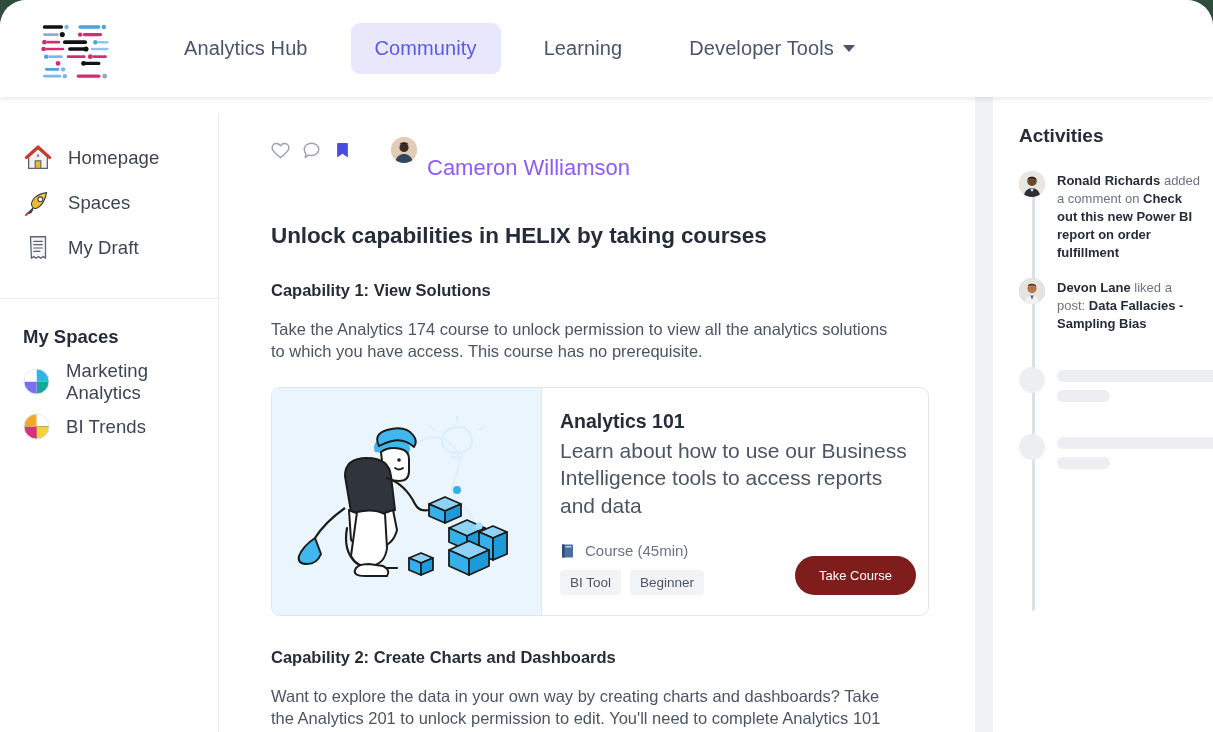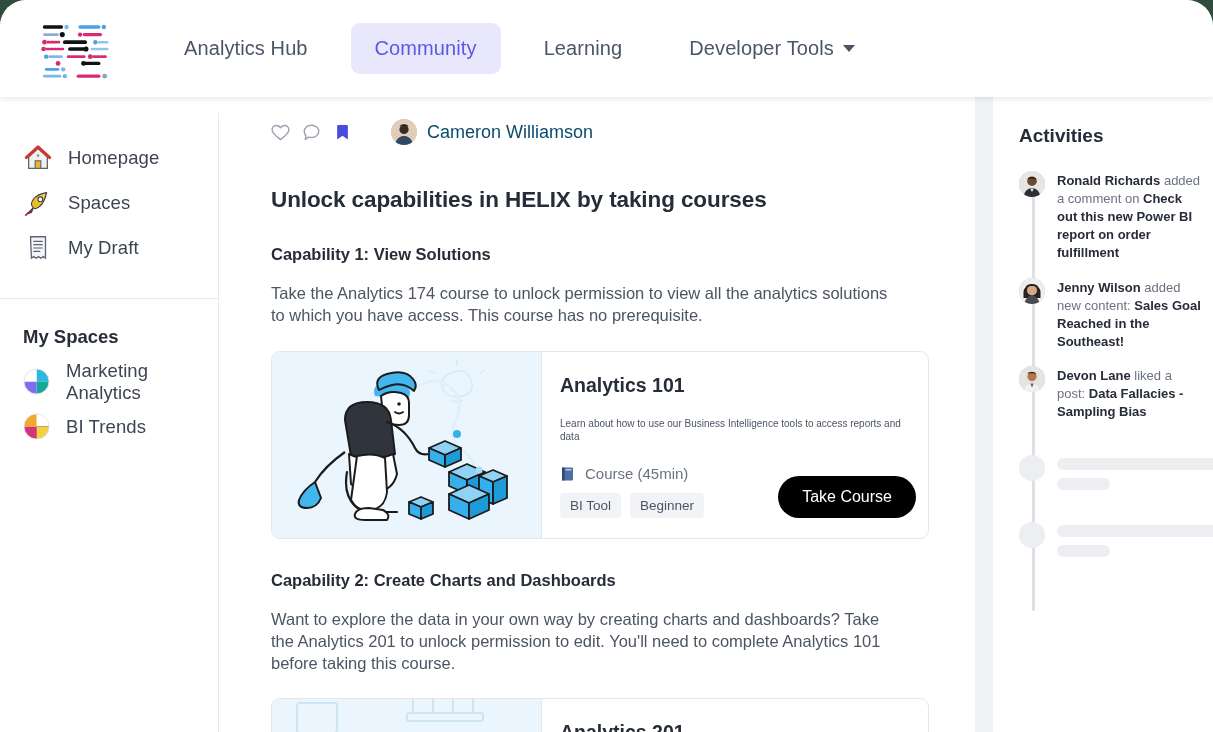--- a/index.html
+++ b/index.html
@@ -128,21 +128,21 @@
   #author {
     display: flex; align-items: center;
     margin-left: 28px;
   }
   #avatar-main {
     width: 26px; height: 26px; border-radius: 50%;
     margin-right: 10px; flex: none;
     overflow: hidden; display: block;
     background: #d8c3b0;
   }
-  #author-name { font-size: 18px; color: #0c4a6e; }
+  #author-name { font-size: 22px; color: #8b5cf6; margin-top: 36px; }
 
   #article { padding: 0 0 0 51px; }
   #article h1 {
     font-size: 22.5px; font-weight: bold;
     color: #262c38;
     margin-top: 42px;
     letter-spacing: -.1px;
   }
   .cap-head {
     font-size: 16.5px; font-weight: bold;
@@ -172,42 +172,42 @@
     border-right: 1px solid #e3e6ec;
     display: flex; align-items: center; justify-content: center;
   }
   .card-art svg { display: block; }
   .card-info { padding: 22px 22px 20px 18px; flex: 1; position: relative; }
   .card-title {
     font-size: 19.5px; font-weight: bold;
     color: #262c38;
   }
   .card-desc {
-    font-size: 10px; color: #4b5563;
+    font-size: 21px; color: #4b5563;
     line-height: 1.33;
-    margin-top: 20px;
+    margin-top: 4px;
     width: 352px;
   }
   .card-dur {
     display: flex; align-items: center;
     font-size: 15px; color: #6b7280;
     margin-top: 22px;
   }
   .card-dur .bookico { width: 16px; height: 16px; margin-right: 9px; display:block; }
   .tag-row { display: flex; gap: 9px; margin-top: 11px; }
   .tag {
     font-size: 13.5px; color: #4b5563;
     background: #f1f3f6;
     border-radius: 4px;
     padding: 5px 10px;
   }
   .take-btn {
     position: absolute; right: 18px; bottom: 20px;
-    background: #000000; color: #fff;
-    font-size: 16px;
+    background: #7f1d1d; color: #fff;
+    font-size: 13px;
     border: none; border-radius: 22px;
     padding: 12px 24px;
     cursor: pointer;
     font-family: "Liberation Sans", sans-serif;
   }
 
   
   #gap-col {
     position: absolute; left: 975px; top: 0;
     width: 18px; height: 635px;
@@ -540,34 +540,20 @@
               <path d="M4.5 26 C5.5 19.5 9.5 17 13 17 C16.5 17 20.5 19.5 21.5 26 Z" fill="#2e2e33"></path>
               <path d="M11 17.5 L13 21 L15 17.5 Z" fill="#e8e6e2"></path>
               <path d="M8.4 8.4 C9 5.2 17 5.2 17.6 8.8 C16 7.2 10 6.8 8.4 8.4 Z" fill="#241a12"></path>
             </svg>
           </span>
           <div class="act-txt">
             <b>Ronald Richards</b><span> added a comment on </span><b>Check out this new Power BI report on order fulfillment</b>
           </div>
         </div>
 
-        <div class="act-item">
-          <span class="act-av">
-            <svg viewBox="0 0 26 26" width="26" height="26">
-              <circle cx="13" cy="13" r="13" fill="#efeeec"></circle>
-              <path d="M4.5 14 C4.5 5 21.5 5 21.5 14 L21.5 20 L4.5 20 Z" fill="#2a2420"></path>
-              <circle cx="13" cy="12.4" r="5" fill="#d5a887"></circle>
-              <path d="M5.5 26 C6.5 20 9.8 17.6 13 17.6 C16.2 17.6 19.5 20 20.5 26 Z" fill="#4a4a52"></path>
-              <path d="M6.6 10 C6.6 4.6 19.4 4.6 19.4 10 C17.6 8.4 15 8 13 8 C10.6 8 8 8.6 6.6 10 Z" fill="#2a2420"></path>
-            </svg>
-          </span>
-          <div class="act-txt">
-            <b>Jenny Wilson</b><span> added new content: </span><b>Sales Goal Reached in the Southeast!</b>
-          </div>
-        </div>
 
         <div class="act-item" style="margin-bottom:34px">
           <span class="act-av">
             <svg viewBox="0 0 26 26" width="26" height="26">
               <circle cx="13" cy="13" r="13" fill="#e6e4e0"></circle>
               <circle cx="13" cy="10.6" r="4.6" fill="#b5764d"></circle>
               <path d="M8.6 8 C9.2 4.8 16.8 4.8 17.4 8.4 C15.8 7 10.2 6.6 8.6 8 Z" fill="#3b2a1c"></path>
               <path d="M5 26 C6 19.8 9.6 17.2 13 17.2 C16.4 17.2 20 19.8 21 26 Z" fill="#f1f1f3"></path>
               <path d="M11.2 17.4 L13 21.4 L14.8 17.4 Z" fill="#5c6470"></path>
             </svg>

